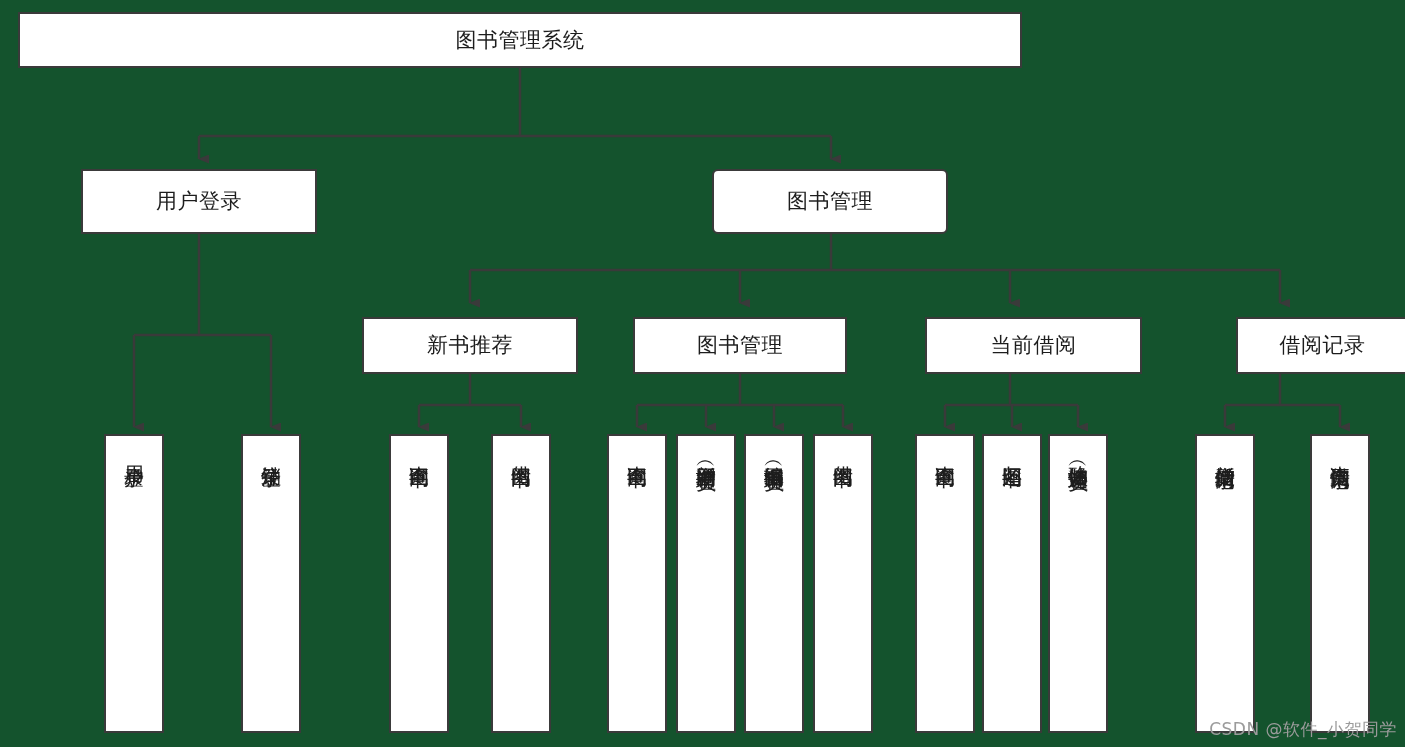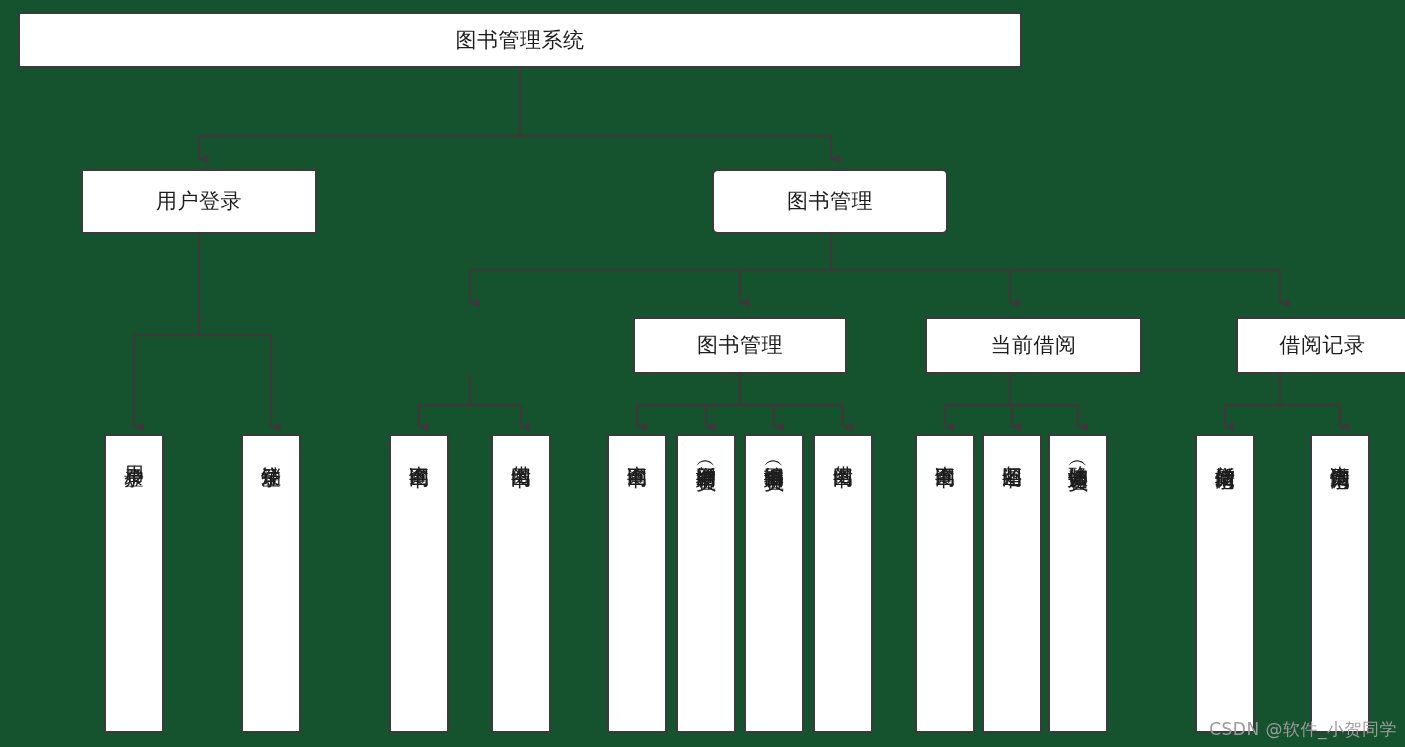--- a/index.html
+++ b/index.html
@@ -129,20 +129,23 @@
     <span class="node-label">图书管理系统</span>
   </div>
 
   <div class="node" style="left:81px; top:169px; width:236px; height:65px;">
     <span class="node-label">用户登录</span>
   </div>
   <div class="node" style="left:712px; top:169px; width:236px; height:65px;border-radius:6px;">
     <span class="node-label">图书管理</span>
   </div>
 
+  <div class="node" style="left:362px; top:317px; width:216px; height:57px;">
+    <span class="node-label">新书推荐</span>
+  </div>
   <div class="node" style="left:633px; top:317px; width:214px; height:57px;">
     <span class="node-label">图书管理</span>
   </div>
   <div class="node" style="left:901px; top:317px; width:217px; height:57px;margin-left:24px;">
     <span class="node-label">当前借阅</span>
   </div>
   <div class="node" style="left:1236px; top:317px; width:173px; height:57px;">
     <span class="node-label">借阅记录</span>
   </div>
 

